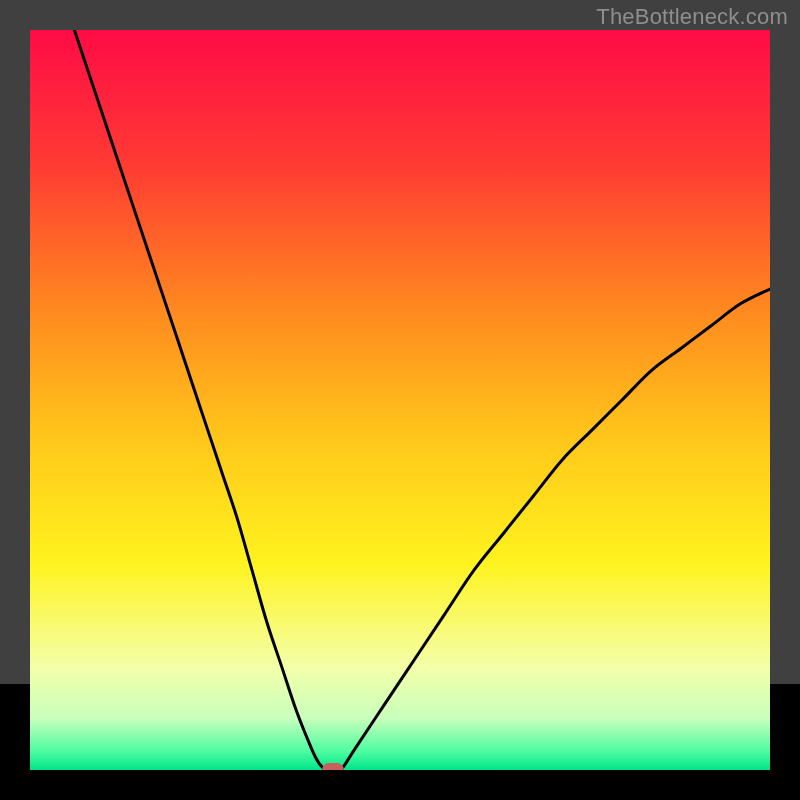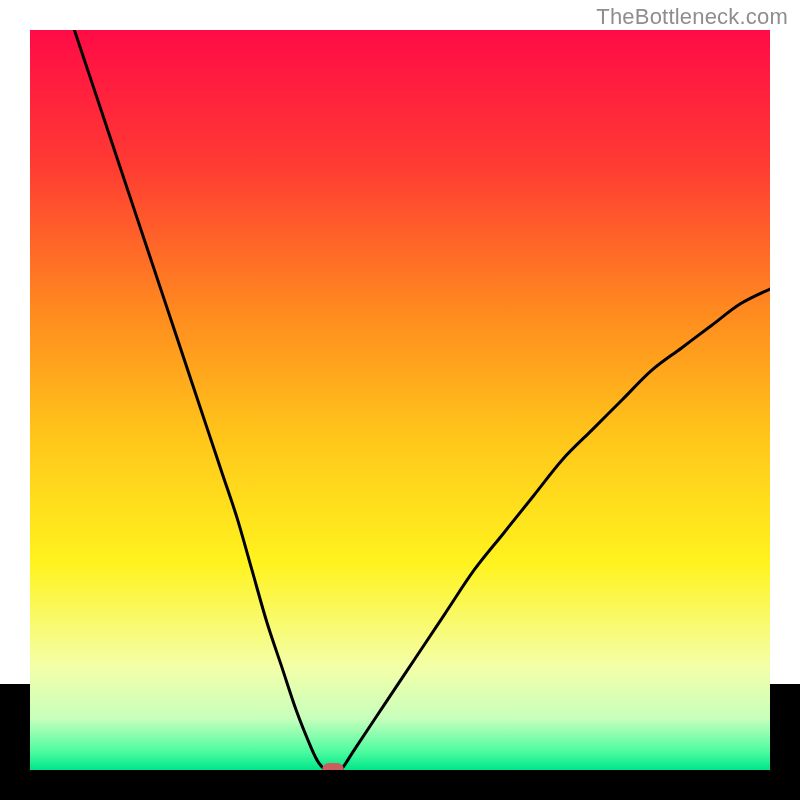--- a/index.html
+++ b/index.html
@@ -10,21 +10,21 @@
     background: #000;
     overflow: hidden;
     font-family: Arial, Helvetica, sans-serif;
   }
   .frame {
     position: absolute;
     left: 0;
     top: 0;
     width: 800px;
     height: 684px;
-    background: #ffffff;
+    background: #404040;
   }
   .plot-area {
     position: absolute;
     left: 30px;
     top: 30px;
     width: 740px;
     height: 740px;
     overflow: hidden;
   }
   .gradient {

